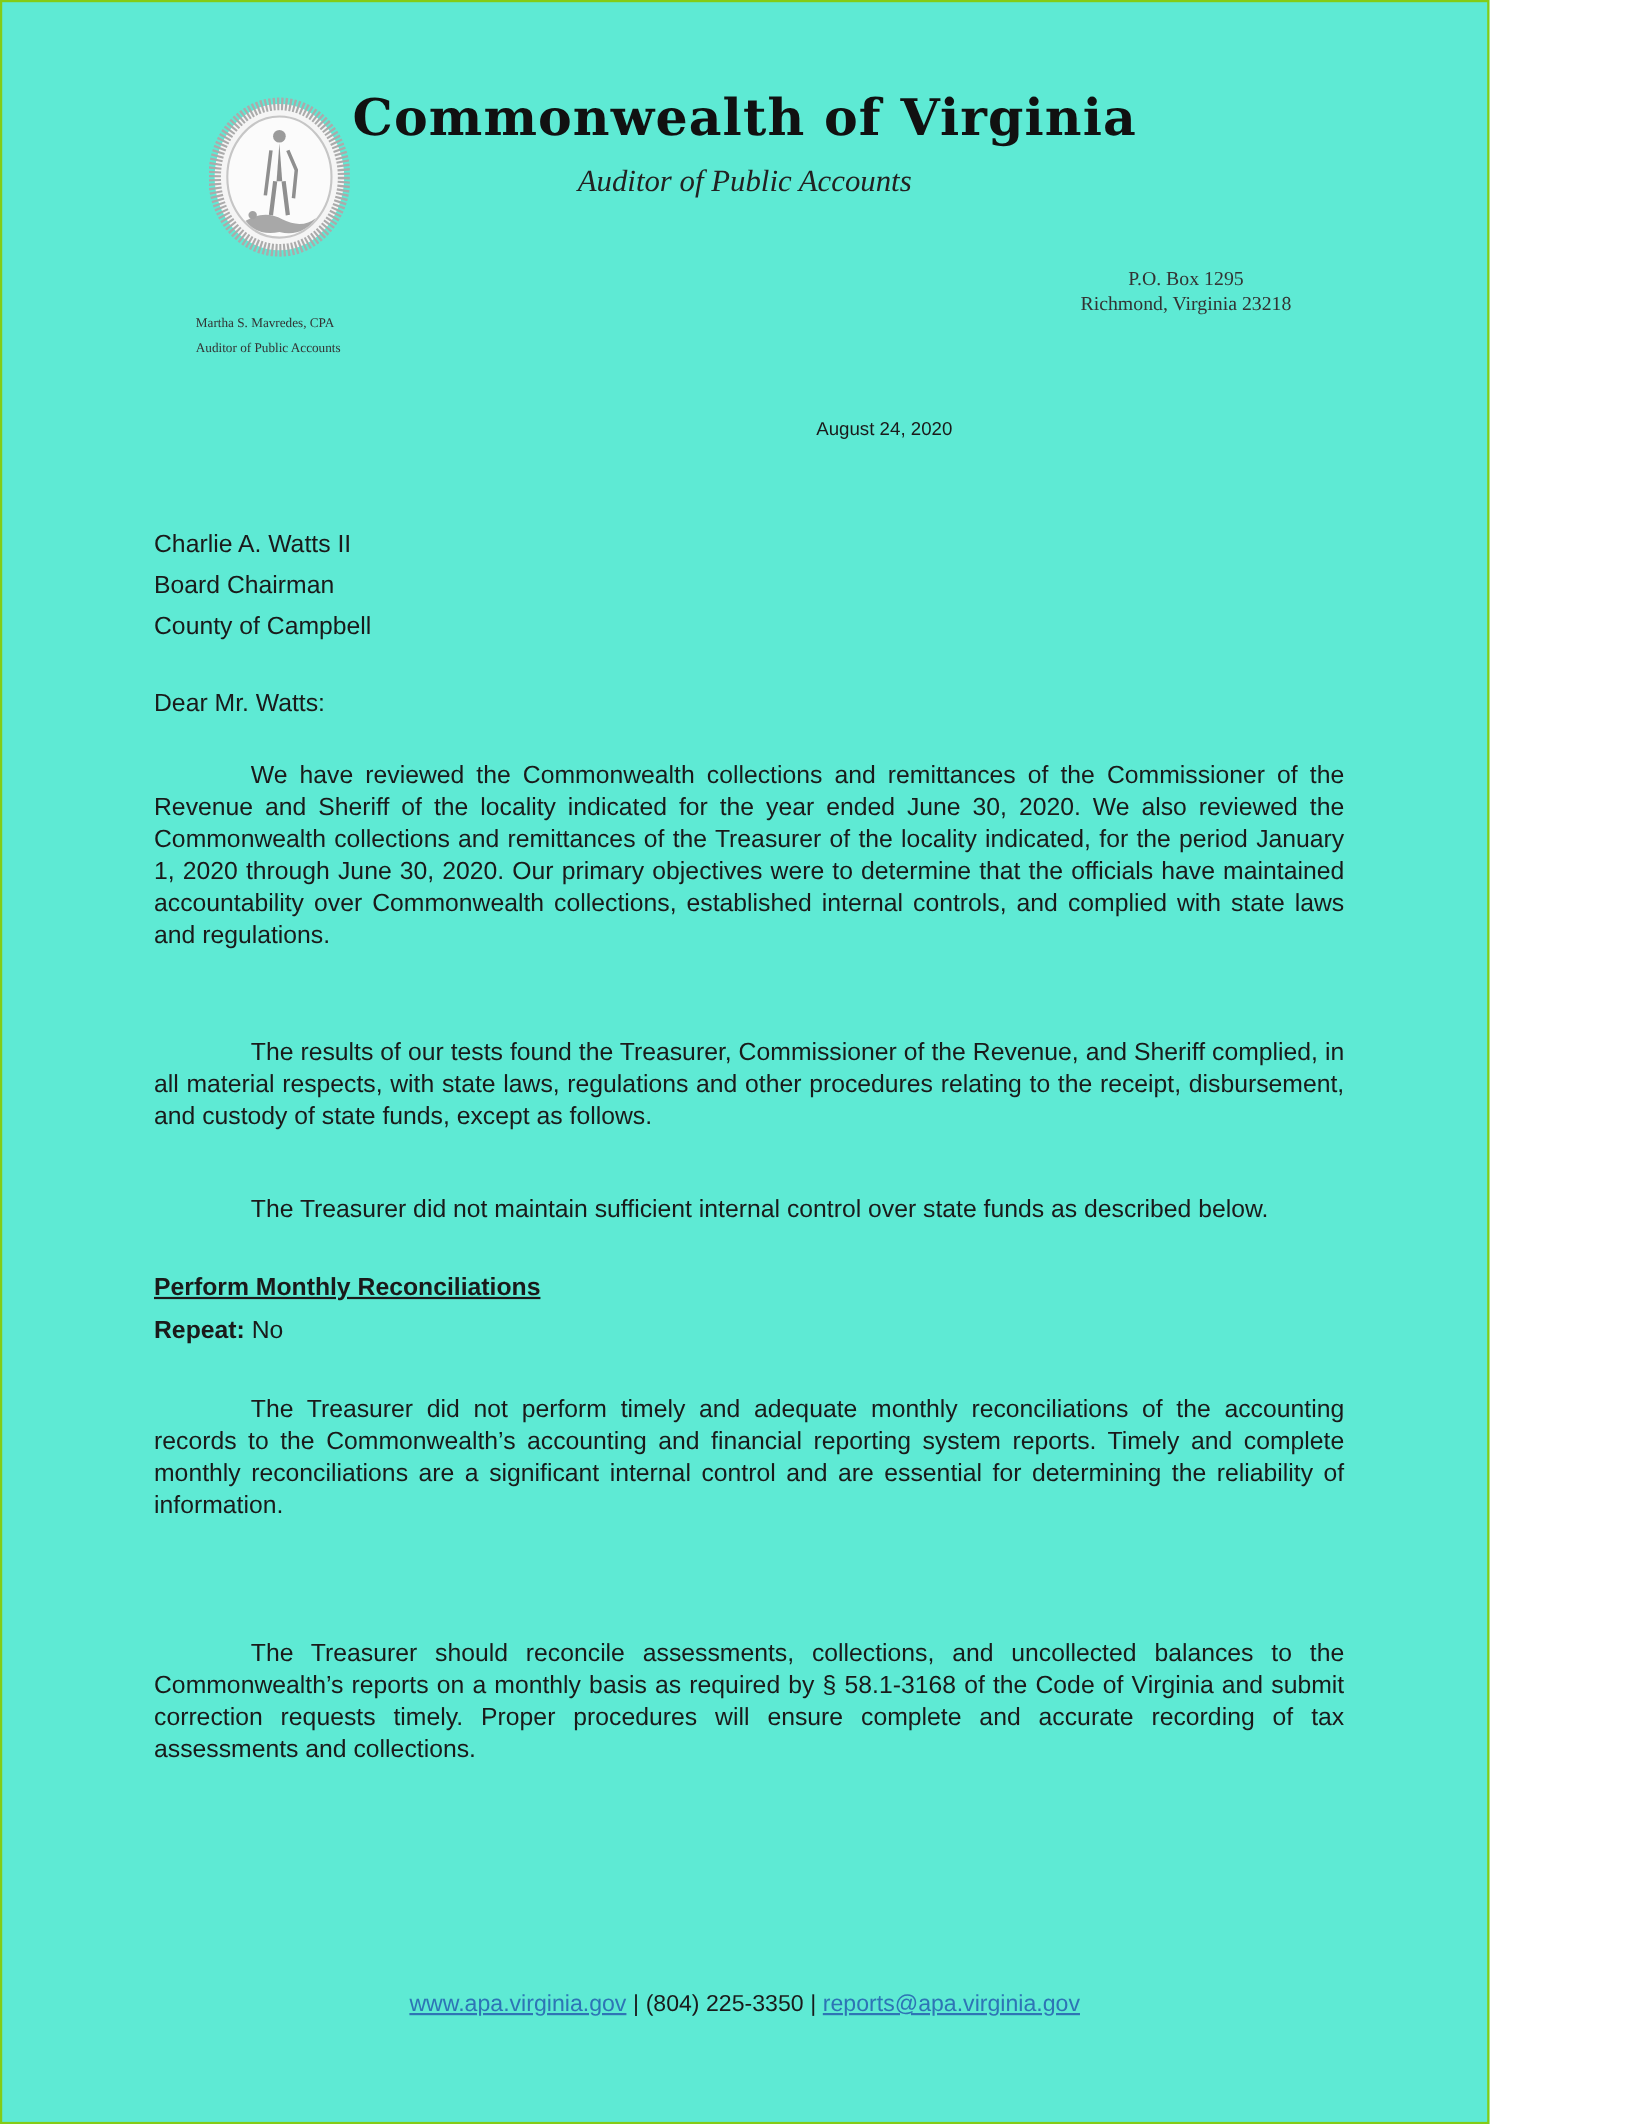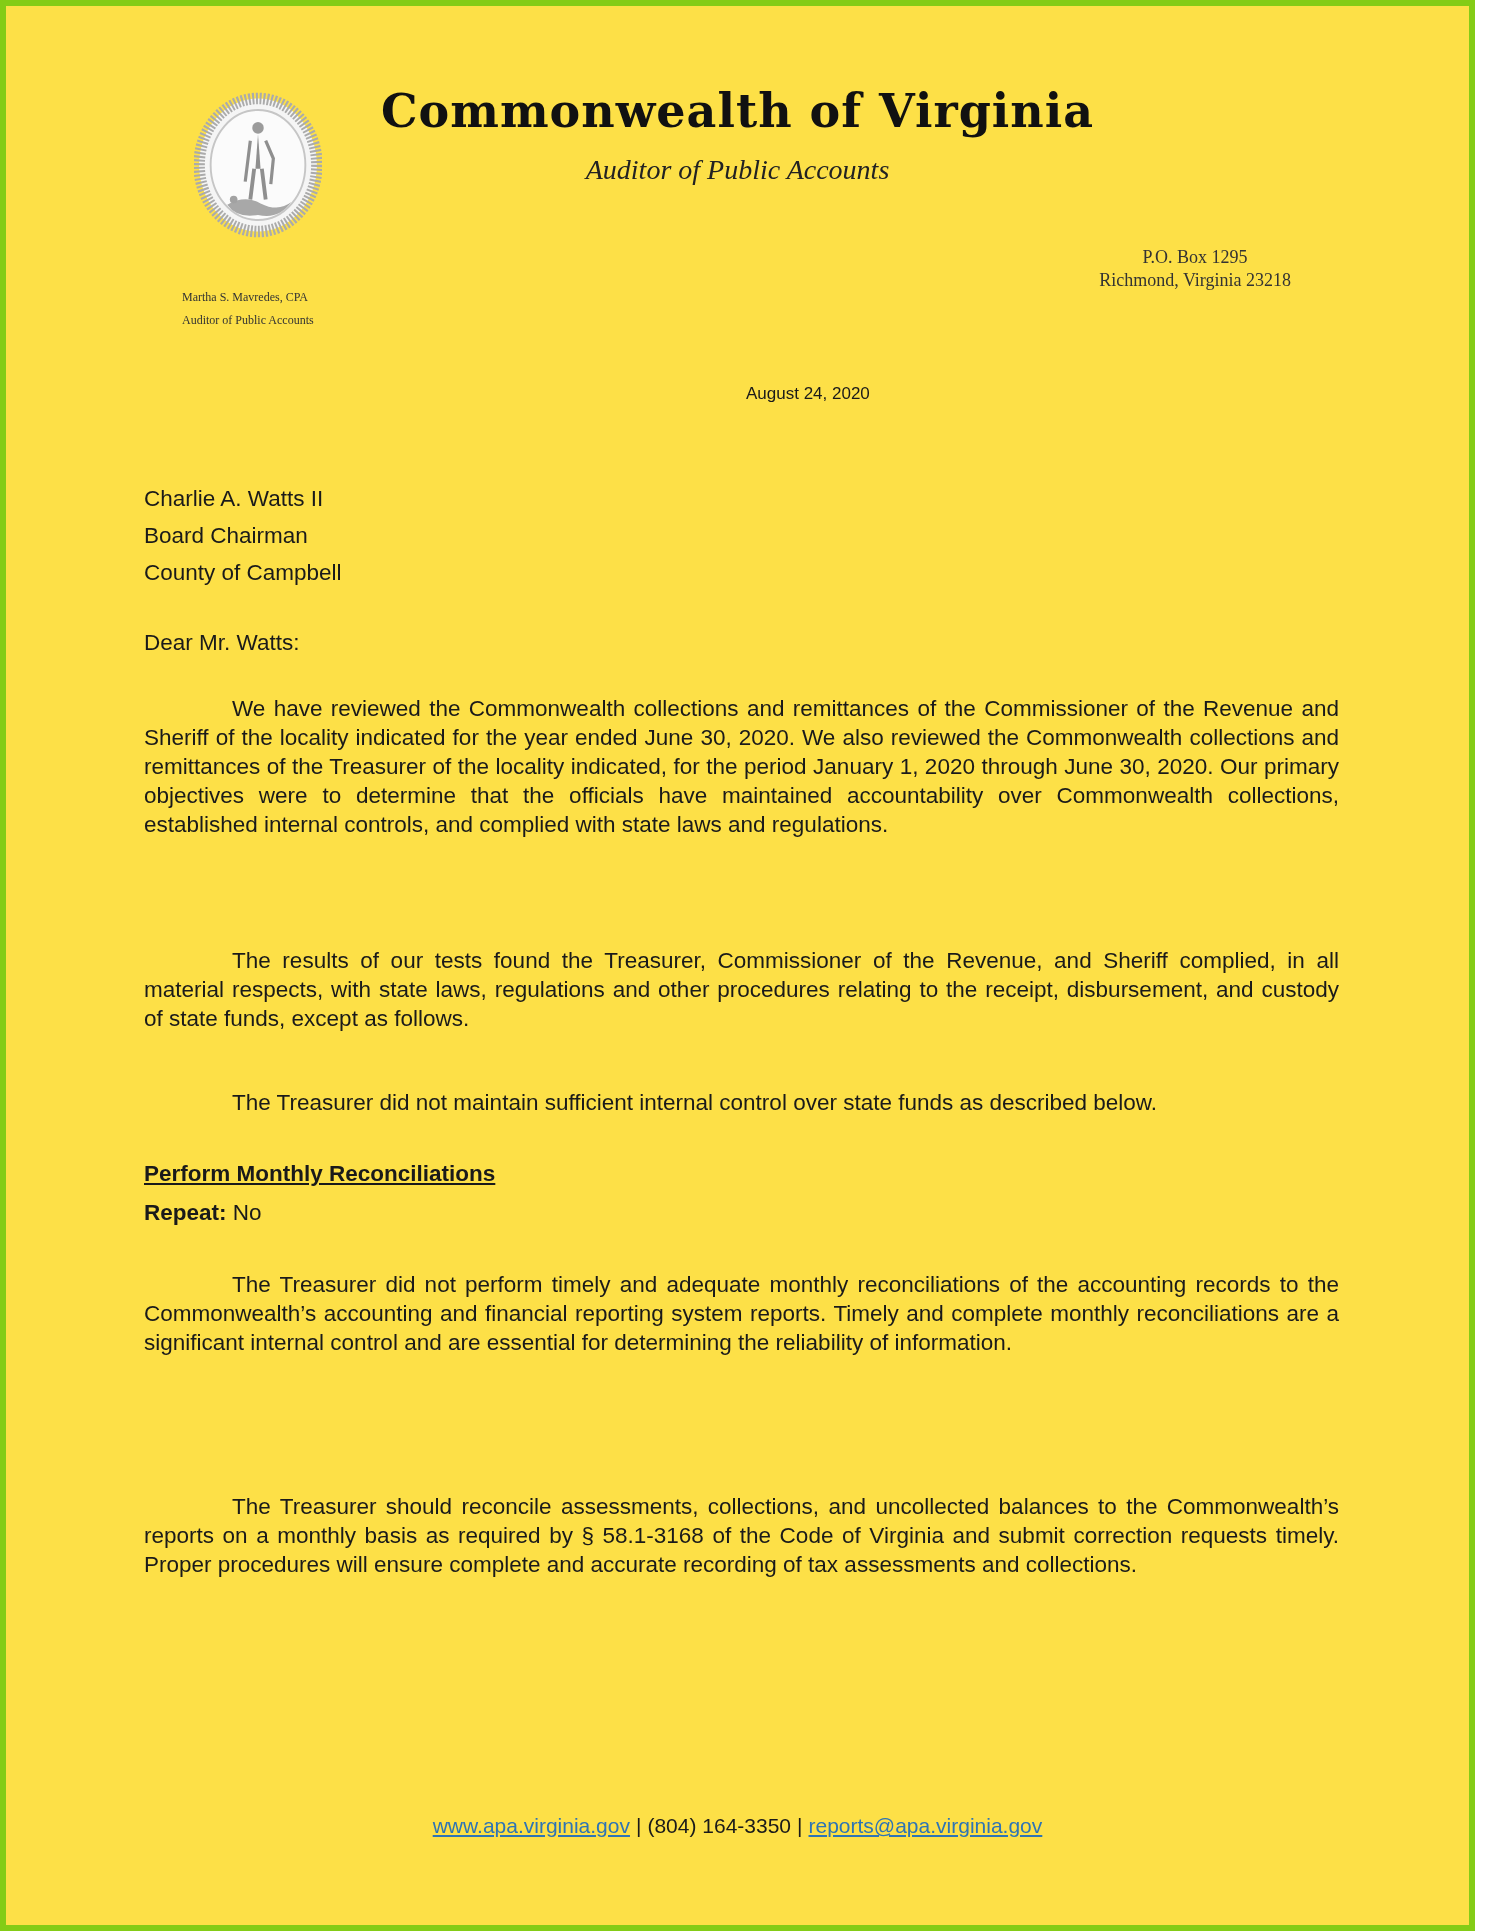--- a/index.html
+++ b/index.html
@@ -1,20 +1,20 @@
 <!DOCTYPE html>
 <html><head>
 <meta charset="utf-8">
 <style>
   html,body{margin:0;padding:0;background:#ffffff;}
   .page{
     position:relative;
-    width:1475px;height:1931px;
-    background:#fde047;
-    border:6px solid #84cc16;
+    width:1354px;height:1931px;
+    background:#5eead4;
+    border:2px solid #84cc16;
     box-sizing:border-box;
     font-family:"Liberation Sans", sans-serif;
     color:#1a1a1a;
     overflow:hidden;
   }
   
   .letterhead{position:absolute;left:0;top:0;width:100%;height:300px;}
   .seal{position:absolute;left:188px;top:86px;width:128px;height:146px;}
   .lh-title{
     position:absolute;left:0;top:78px;width:100%;
@@ -116,16 +116,16 @@
   </div>
   <div class="abs finding-repeat">
     <span class="lbl">Repeat:</span>
     <span>No</span>
   </div>
 
   <p class="abs body-text jp p4">The Treasurer did not perform timely and adequate monthly reconciliations of the accounting records to the Commonwealth’s accounting and financial reporting system reports. Timely and complete monthly reconciliations are a significant internal control and are essential for determining the reliability of information.</p>
   <p class="abs body-text jp p5">The Treasurer should reconcile assessments, collections, and uncollected balances to the Commonwealth’s reports on a monthly basis as required by § 58.1-3168 of the Code of Virginia and submit correction requests timely.  Proper procedures will ensure complete and accurate recording of tax assessments and collections.</p>
 
   <div class="footer">
-    <a>www.apa.virginia.gov</a><span class="sep">|</span><span>(804) 164-3350</span><span class="sep">|</span><a>reports@apa.virginia.gov</a>
+    <a>www.apa.virginia.gov</a><span class="sep">|</span><span>(804) 225-3350</span><span class="sep">|</span><a>reports@apa.virginia.gov</a>
   </div>
 
 </div>
 
 </body></html>

